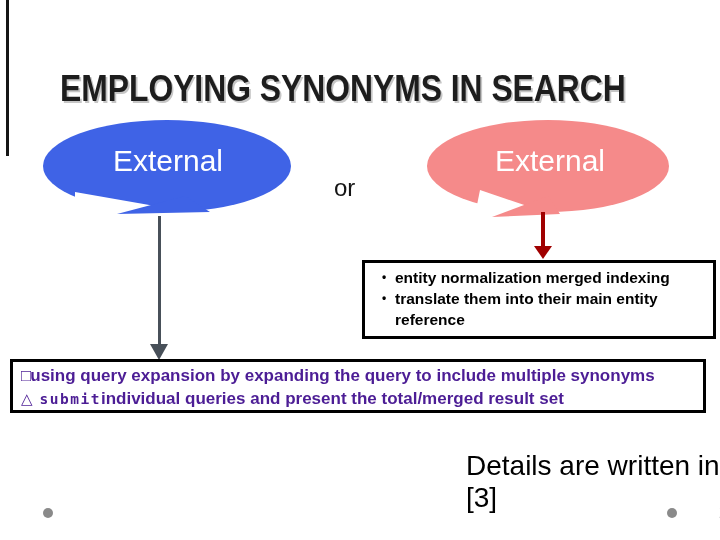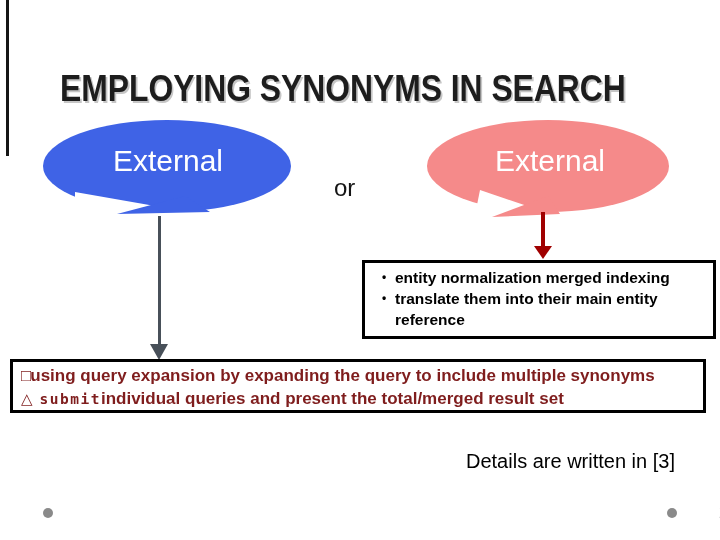--- a/index.html
+++ b/index.html
@@ -30,27 +30,27 @@
   .notes-box{position:absolute;left:362px;top:260px;width:354px;height:79px;
              border:3px solid #000;box-sizing:border-box;background:#fff;
              padding:4px 6px 0 8px;}
   .notes-box ul{margin:0;padding:0;list-style:none;}
   .notes-box li{display:flex;font-size:15.5px;font-weight:bold;line-height:21px;color:#000;}
   .notes-box .bullet{width:22px;flex:0 0 22px;text-align:center;font-size:12px;}
   .notes-box .btxt{flex:1;}
 
   .expansion-box{position:absolute;left:10px;top:359px;width:696px;height:54px;
                  border:3px solid #000;box-sizing:border-box;background:#fff;
-                 padding:2px 4px 0 8px;font-size:17px;font-weight:bold;color:#7f1d1d;line-height:23px;white-space:nowrap;}
+                 padding:2px 4px 0 8px;font-size:17px;font-weight:bold;color:#4c1d95;line-height:23px;white-space:nowrap;}
   .expansion-box .tofu{display:inline-block;font-weight:normal;font-size:17px;margin-right:-1px;}
   .expansion-box .tri{display:inline-block;font-weight:normal;font-size:15px;margin-right:7px;}
   .expansion-box .mono{font-family:"DejaVu Sans Mono","Liberation Mono",monospace;
                        font-weight:bold;font-size:14.5px;letter-spacing:1.5px;}
 
-  .details-note{position:absolute;left:466px;top:450px;font-size:20px;color:#000;}
+  .details-note{position:absolute;left:466px;top:450px;font-size:28px;color:#000;}
 
   .dot{position:absolute;width:10px;height:10px;border-radius:50%;}
   .dot.left{left:43px;top:508px;}
   .dot.right{left:667px;top:508px;}
   .page-number{position:absolute;left:679px;top:504px;font-size:16px;margin-left:40px;}
 </style>
 </head>
 <body>
 
 <div class="slide">

